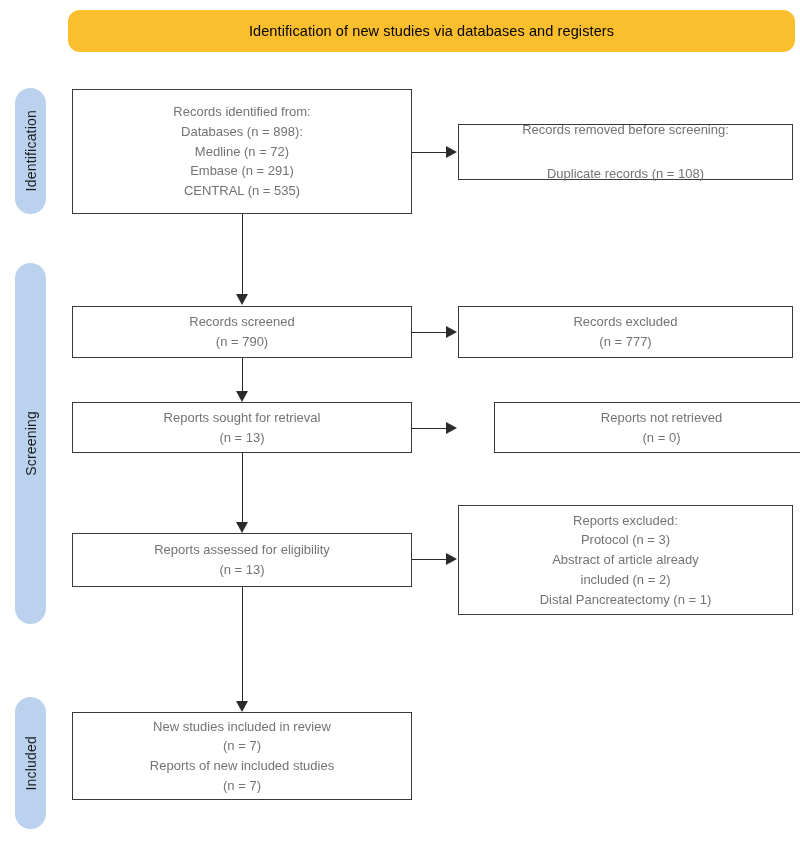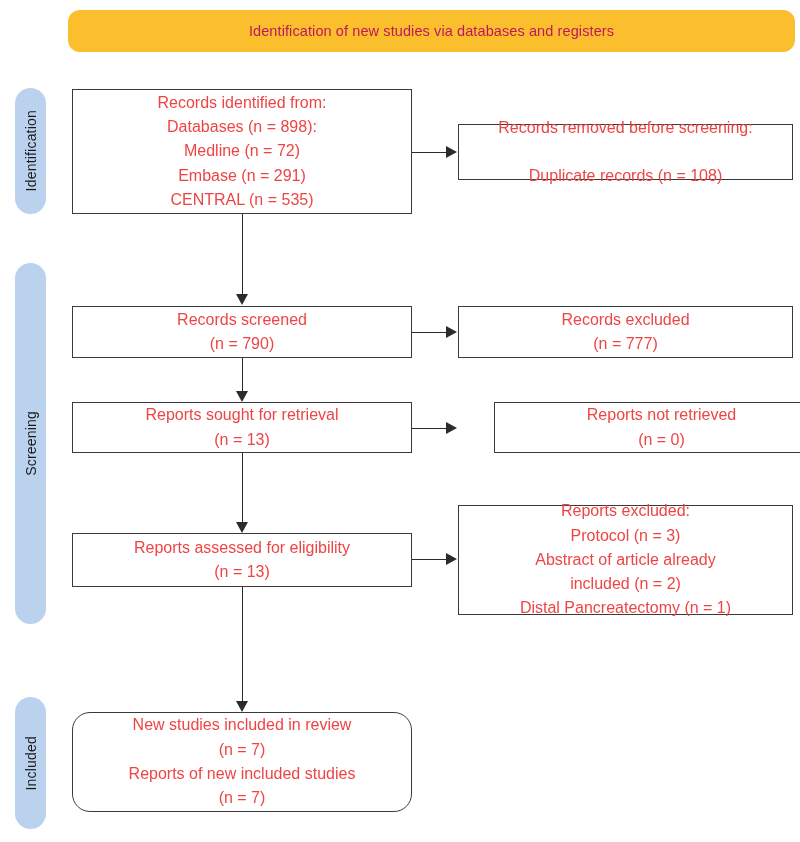--- a/index.html
+++ b/index.html
@@ -27,21 +27,21 @@
     top: 10px;
     width: 727px;
     height: 42px;
     border-radius: 12px;
     display: flex;
     align-items: center;
     justify-content: center;
   }
   .banner-label {
     font-size: 14.5px;
-    color: #be185d;
+    color: #000000;
     letter-spacing: 0.1px;
     white-space: nowrap;
   }
 
   
   .stage-pill {
     position: absolute;
     left: 15px;
     width: 31px;
     border-radius: 16px;
@@ -64,24 +64,24 @@
     box-sizing: border-box;
     border: 1.6px solid #3a3a3a;
     background: #ffffff;
     display: flex;
     flex-direction: column;
     align-items: center;
     justify-content: center;
     padding: 2px 6px;
   }
   .flow-line {
-    font-size: 16px;
+    font-size: 13px;
     line-height: 1.52;
     text-align: center;
-    color: #ef4444;
+    color: #737373;
     white-space: nowrap;
   }
 
   
   .vline {
     position: absolute;
     width: 0;
     border-left: 1.7px solid #2b2b2b;
   }
   .hline {
@@ -190,20 +190,20 @@
   </div>
 
   <div class="flow-box" id="box-reports-excluded" style="left:458px; top:505px; width:335px; height:110px;">
     <div class="flow-line">Reports excluded:</div>
     <div class="flow-line">Protocol (n = 3)</div>
     <div class="flow-line">Abstract of article already</div>
     <div class="flow-line">included (n = 2)</div>
     <div class="flow-line">Distal Pancreatectomy (n = 1)</div>
   </div>
 
-  <div class="flow-box" id="box-new-studies-included" style="left:72px; top:712px; width:340px; height:100px;border-radius:18px;">
+  <div class="flow-box" id="box-new-studies-included" style="left:72px; top:712px; width:340px; height:88px;">
     <div class="flow-line">New studies included in review</div>
     <div class="flow-line">(n = 7)</div>
     <div class="flow-line">Reports of new included studies</div>
     <div class="flow-line">(n = 7)</div>
   </div>
 
 </div>
 
 </body></html>

